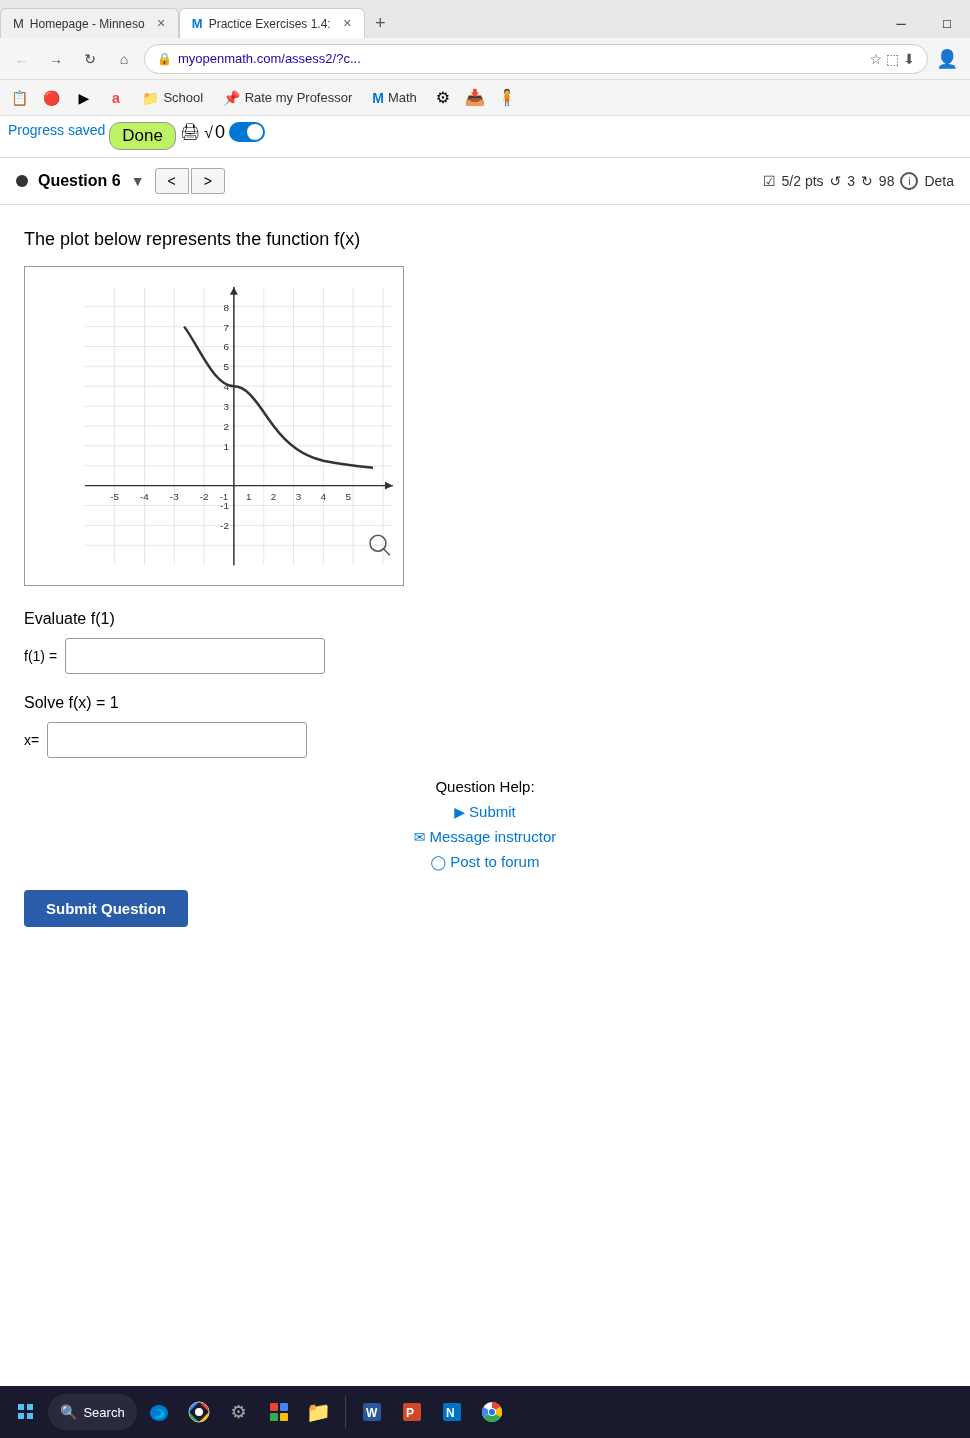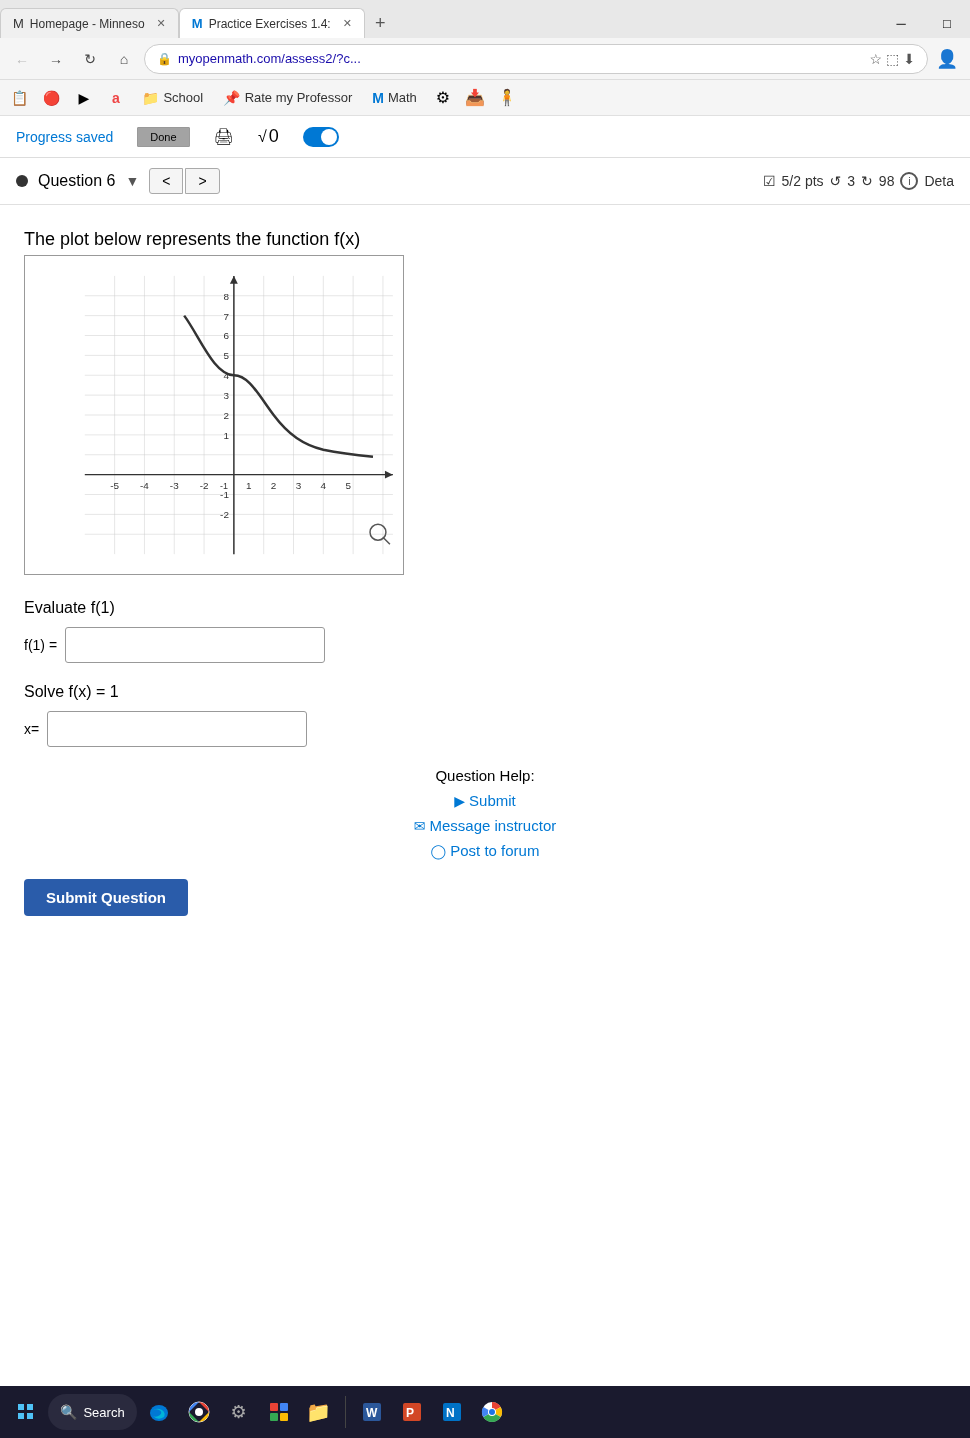--- a/index.html
+++ b/index.html
@@ -22,43 +22,43 @@
     .address-url { flex: 1; font-size: 13px; color: #1a0dab; }
     .address-icons { display: flex; gap: 4px; }
     .addr-icon { font-size: 14px; cursor: pointer; color: #555; }
 
     .toolbar-row { display: flex; align-items: center; padding: 4px 8px; gap: 8px; background: #f5f5f5; height: 36px; border-bottom: 1px solid #e0e0e0; }
     .toolbar-icon { width: 24px; height: 24px; display: flex; align-items: center; justify-content: center; cursor: pointer; font-size: 16px; }
     .bk-link { display: flex; align-items: center; gap: 4px; font-size: 13px; color: #333; cursor: pointer; padding: 2px 6px; border-radius: 3px; }
     .bk-folder { font-size: 14px; }
 
     
-    .page-toolbar { display: flex; align-items: center; padding: 6px 16px; gap: 24px; border-bottom: 1px solid #ddd; height: 42px; }
+    .page-toolbar { display: flex; align-items: flex-start; padding: 6px 8px; gap: 4px; border-bottom: 1px solid #ddd; height: 42px; }
     .progress-saved { color: #0078d4; font-size: 14px; }
-    .done-btn { background: #a3a3a3; border: 1px solid #999; border-radius: 1px; padding: 3px 12px; font-size: 11px; cursor: pointer; }
+    .done-btn { background: #bef264; border: 1px solid #999; border-radius: 11px; padding: 3px 12px; font-size: 17px; cursor: pointer; }
     .print-icon { font-size: 16px; cursor: pointer; }
     .sqrt-display { display: flex; align-items: center; font-size: 18px; gap: 2px; }
     .toggle-switch { width: 36px; height: 20px; background: #0078d4; border-radius: 10px; position: relative; cursor: pointer; }
     .toggle-knob { width: 16px; height: 16px; background: #fff; border-radius: 50%; position: absolute; top: 2px; right: 2px; }
 
     
     .question-nav { display: flex; align-items: center; padding: 10px 16px; border-bottom: 1px solid #e0e0e0; gap: 10px; background: #fff; }
     .q-dot { width: 12px; height: 12px; background: #333; border-radius: 50%; }
-    .q-label { font-size: 16px; font-weight: 400; text-align: right; }
+    .q-label { font-size: 16px; font-weight: 700; text-align: right; }
     .q-dropdown { font-size: 14px; cursor: pointer; color: #555; }
     .nav-arrows { display: flex; gap: 2px; }
     .arrow-btn { border: 1px solid #aaa; background: #f5f5f5; padding: 4px 12px; cursor: pointer; font-size: 14px; }
     .arrow-btn:first-child { border-radius: 3px 0 0 3px; }
     .arrow-btn:last-child { border-radius: 0 3px 3px 0; }
     .q-info { margin-left: auto; display: flex; align-items: center; gap: 6px; font-size: 14px; color: #333; }
     .info-icon { width: 18px; height: 18px; border: 2px solid #555; border-radius: 50%; display: flex; align-items: center; justify-content: center; font-size: 11px; color: #555; cursor: pointer; }
 
     
     .main-content { padding: 24px 24px; }
-    .problem-title { font-size: 18px; margin-bottom: 5px; }
+    .problem-title { font-size: 18px; margin-bottom: 16px; }
 
     
     .graph-container { width: 380px; height: 320px; margin-bottom: 24px; position: relative; }
     .graph-svg { border: 1px solid #999; background: #fff; }
 
     
     .evaluate-section { margin-bottom: 20px; }
     .evaluate-label { font-size: 16px; margin-bottom: 10px; }
     .eq-row { display: flex; align-items: center; gap: 8px; margin-bottom: 6px; }
     .eq-label { font-size: 14px; }

